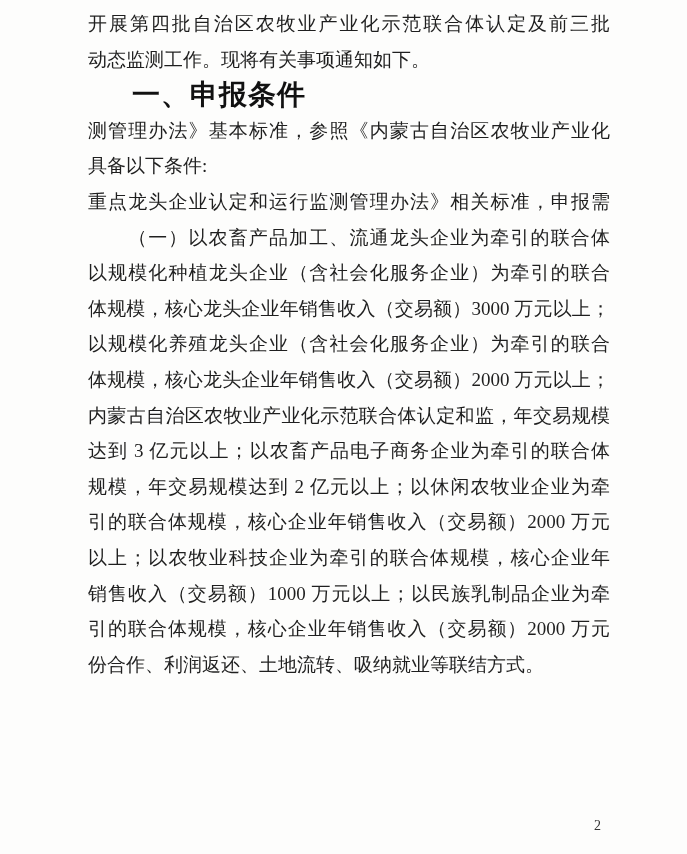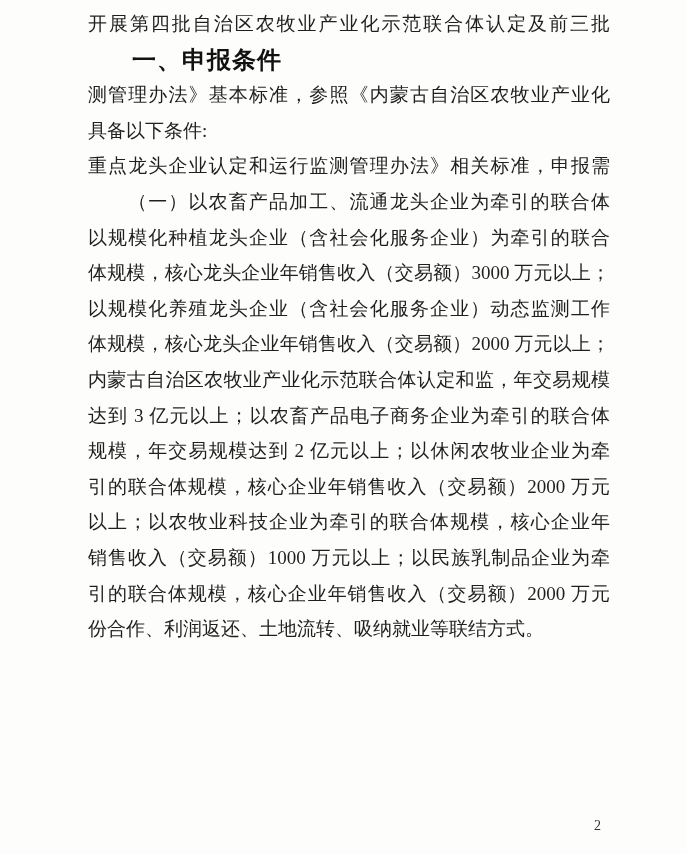--- a/index.html
+++ b/index.html
@@ -32,21 +32,21 @@
   }
   .line.just {
     text-align-last: justify;
   }
   .line.indent {
     text-indent: 40px;
   }
   .block.heading .line {
     font-family: "Liberation Sans", "DejaVu Sans", sans-serif;
     font-weight: 700;
-    font-size: 24px;
+    font-size: 28px;
     letter-spacing: 1px;
     text-indent: 44px;
     color: #111111;
   }
   .page-number {
     position: absolute;
     top: 816px;
     right: 86px;
     font-size: 14px;
     line-height: 20px;
@@ -54,34 +54,35 @@
     font-family: "Liberation Serif", "DejaVu Serif", serif;
   }
 </style>
 </head>
 <body>
 
 <div class="page">
   <div class="doc-body">
       <div class="block body">
         <div class="line just">开展第四批自治区农牧业产业化示范联合体认定及前三批</div>
+        <div class="line">动态监测工作。现将有关事项通知如下。</div>
       </div>
       <div class="block heading">
         <div class="line indent">一、申报条件</div>
       </div>
       <div class="block body">
         <div class="line just">测管理办法》基本标准，参照《内蒙古自治区农牧业产业化</div>
         <div class="line">具备以下条件:</div>
         <div class="line just">重点龙头企业认定和运行监测管理办法》相关标准，申报需</div>
       </div>
       <div class="block body">
         <div class="line just indent">（一）以农畜产品加工、流通龙头企业为牵引的联合体</div>
         <div class="line just">以规模化种植龙头企业（含社会化服务企业）为牵引的联合</div>
         <div class="line just">体规模，核心龙头企业年销售收入（交易额）3000 万元以上；</div>
-        <div class="line just">以规模化养殖龙头企业（含社会化服务企业）动态监测工作</div>
+        <div class="line just">以规模化养殖龙头企业（含社会化服务企业）为牵引的联合</div>
         <div class="line just">体规模，核心龙头企业年销售收入（交易额）2000 万元以上；</div>
         <div class="line just">内蒙古自治区农牧业产业化示范联合体认定和监，年交易规模</div>
         <div class="line just">达到 3 亿元以上；以农畜产品电子商务企业为牵引的联合体</div>
         <div class="line just">规模，年交易规模达到 2 亿元以上；以休闲农牧业企业为牵</div>
         <div class="line just">引的联合体规模，核心企业年销售收入（交易额）2000 万元</div>
         <div class="line just">以上；以农牧业科技企业为牵引的联合体规模，核心企业年</div>
         <div class="line just">销售收入（交易额）1000 万元以上；以民族乳制品企业为牵</div>
         <div class="line just">引的联合体规模，核心企业年销售收入（交易额）2000 万元</div>
       </div>
       <div class="block body">

